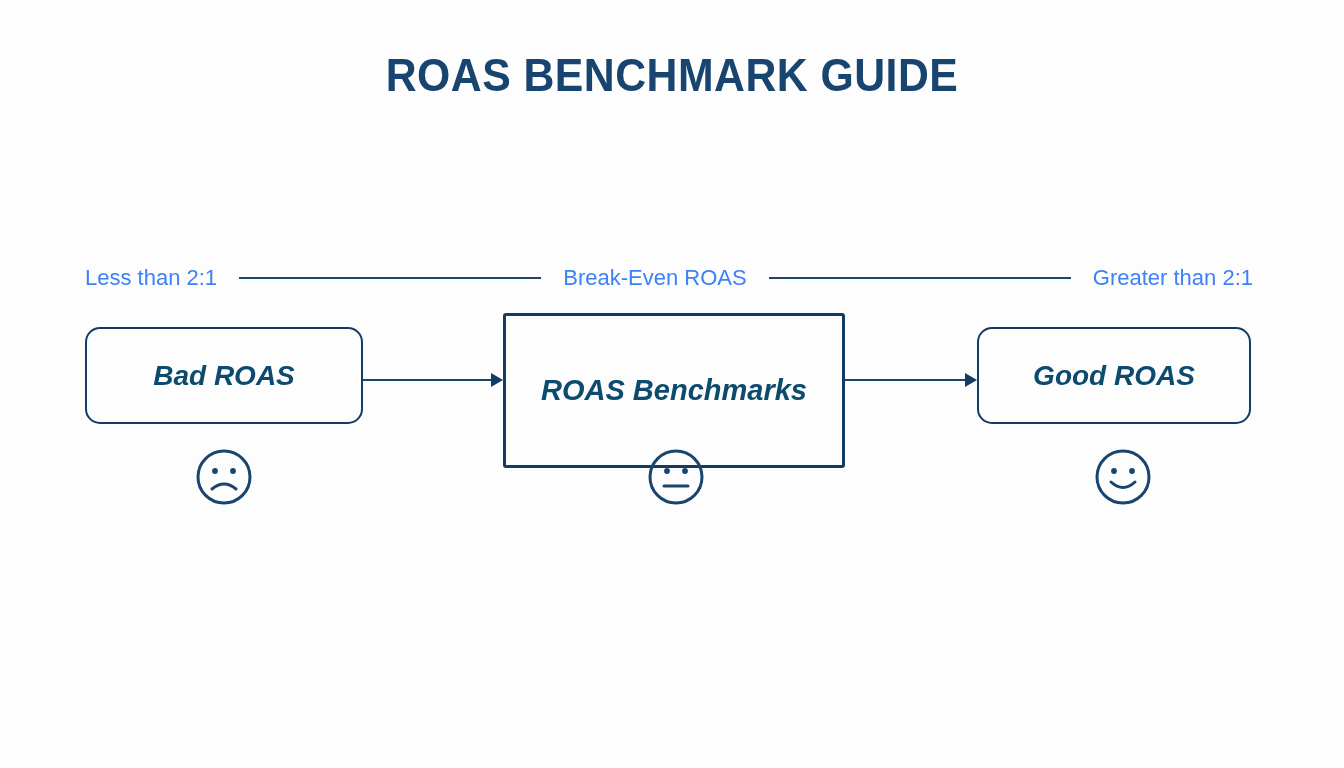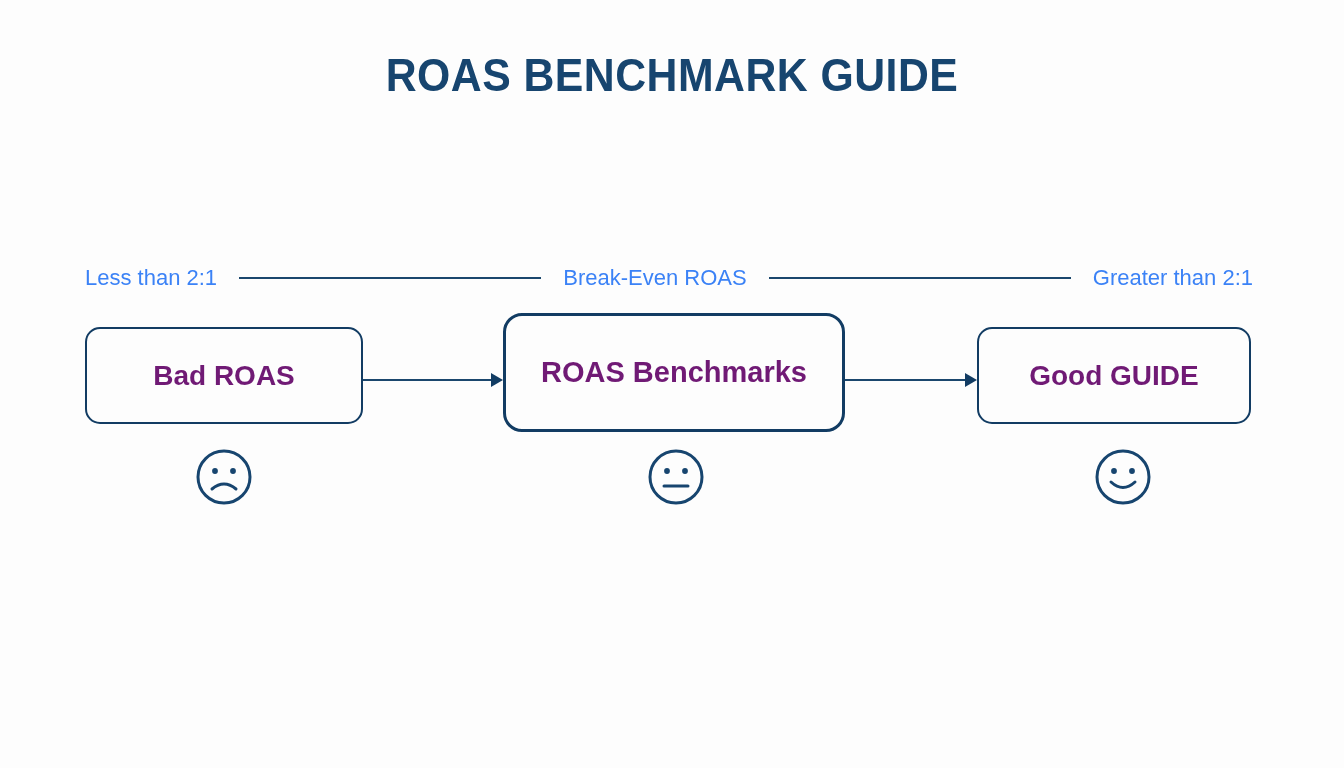--- a/index.html
+++ b/index.html
@@ -70,40 +70,41 @@
 
   
   .node {
     position: absolute;
     background: #fdfdfd;
     border: 2.5px solid #123c63;
     border-radius: 15px;
     display: flex;
     align-items: center;
     justify-content: center;
-    color: #701a75;
+    color: #0c4a6e;
     font-weight: 700;
     white-space: nowrap;
+    font-style: italic;
   }
 
   .node-left {
     left: 85px;
     top: 327px;
     width: 278px;
     height: 97px;
     font-size: 28px;
   }
 
   .node-center {
     left: 503px;
     top: 313px;
     width: 342px;
-    height: 119px;
+    height: 155px;
     border-width: 3px;
-    border-radius: 19px;
+    border-radius: 3px;
     font-size: 29px;
   }
 
   .node-right {
     left: 977px;
     top: 327px;
     width: 274px;
     height: 97px;
     font-size: 28px;
   }
@@ -160,21 +161,21 @@
     <div class="connector"></div>
     <div class="edge-label">Break-Even ROAS</div>
     <div class="connector"></div>
     <div class="edge-label">Greater than 2:1</div>
   </div>
 
   <div class="node node-left">Bad ROAS</div>
 
   <div class="node node-center">ROAS Benchmarks</div>
 
-  <div class="node node-right">Good GUIDE</div>
+  <div class="node node-right">Good ROAS</div>
 
   <div class="arrow arrow-1">
     <div class="arrow-line"></div>
     <div class="arrow-head"></div>
   </div>
 
   <div class="arrow arrow-2">
     <div class="arrow-line"></div>
     <div class="arrow-head"></div>
   </div>

